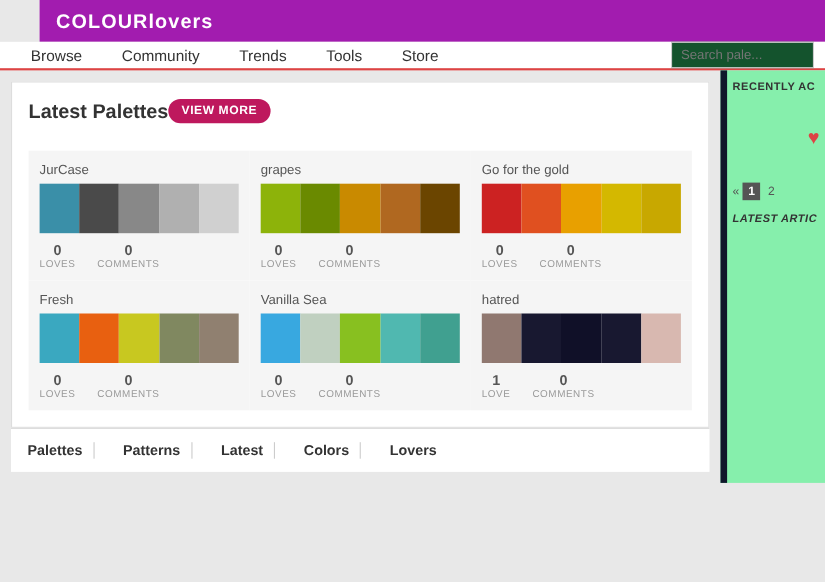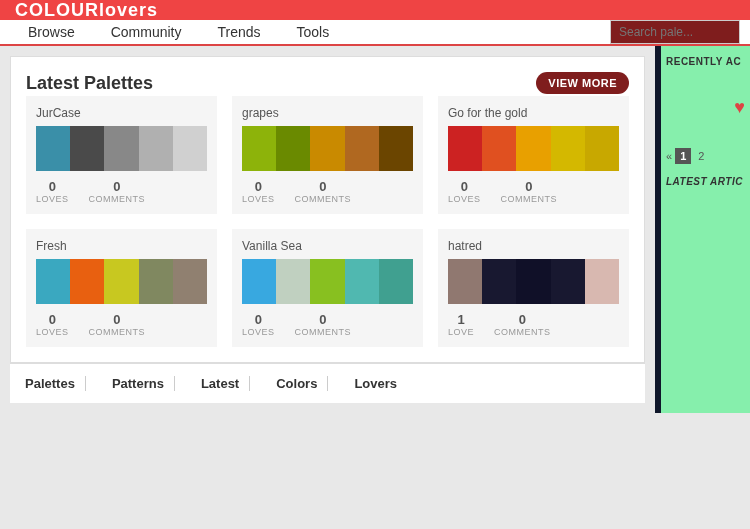--- a/index.html
+++ b/index.html
@@ -1,24 +1,25 @@
 <!DOCTYPE html>
 <html><head>
   <meta charset="utf-8">
   <style>
     * { margin: 0; padding: 0; box-sizing: border-box; }
     body { font-family: Arial, sans-serif; background: #e8e8e8; width: 750px; overflow-x: hidden; }
 
     
     .header {
-      background: #ef4444;
-      height: 20px;
+      background: #a21caf;
+      height: 38px;
       display: flex;
       align-items: center;
       padding: 0 15px;
+      margin-left: 36px;
     }
     .logo {
       color: white;
       font-size: 18px;
       font-weight: bold;
       letter-spacing: 1px;
     }
 
     
     .nav-bar {
@@ -41,21 +42,21 @@
       cursor: pointer;
       text-decoration: none;
     }
     .search-box {
       margin-left: auto;
       border: 1px solid #ccc;
       padding: 4px 8px;
       font-size: 12px;
       color: #aaa;
       width: 130px;
-      background: #7f1d1d;
+      background: #14532d;
     }
 
     
     .main-container {
       display: flex;
       gap: 0;
     }
 
     
     .left-content {
@@ -64,46 +65,44 @@
     }
 
     
     .palettes-section {
       background: white;
       border: 1px solid #ddd;
       padding: 15px;
     }
     .section-header {
       display: flex;
-      justify-content: space-between;
-      align-items: center;
-      margin-bottom: 2px;
+      align-items: center;
+      margin-bottom: 25px;
     }
     .section-title {
       font-size: 18px;
       font-weight: bold;
       color: #333;
     }
     .view-more-btn {
-      background: #7f1d1d;
+      background: #be185d;
       color: white;
       border: none;
       padding: 5px 12px;
       font-size: 11px;
       border-radius: 12px;
       cursor: pointer;
       font-weight: bold;
       letter-spacing: 0.5px;
     }
 
     
     .palette-grid {
       display: grid;
       grid-template-columns: repeat(3, 1fr);
-      gap: 15px;
     }
     .palette-item {
       background: #f5f5f5;
       padding: 10px;
     }
     .palette-name {
       font-size: 12px;
       color: #555;
       margin-bottom: 6px;
     }
@@ -219,20 +218,21 @@
 <div class="header">
   <span class="logo">COLOURlovers</span>
 </div>
 
 <div class="nav-bar">
   <div class="nav-items">
     <a class="nav-item">Browse</a>
     <a class="nav-item">Community</a>
     <a class="nav-item">Trends</a>
     <a class="nav-item">Tools</a>
+    <a class="nav-item">Store</a>
   </div>
   <input class="search-box" type="text" placeholder="Search pale..." style="">
 </div>
 
 <div class="main-container">
 
   <div class="left-content">
     <div class="palettes-section">
       <div class="section-header">
         <span class="section-title">Latest Palettes</span>

